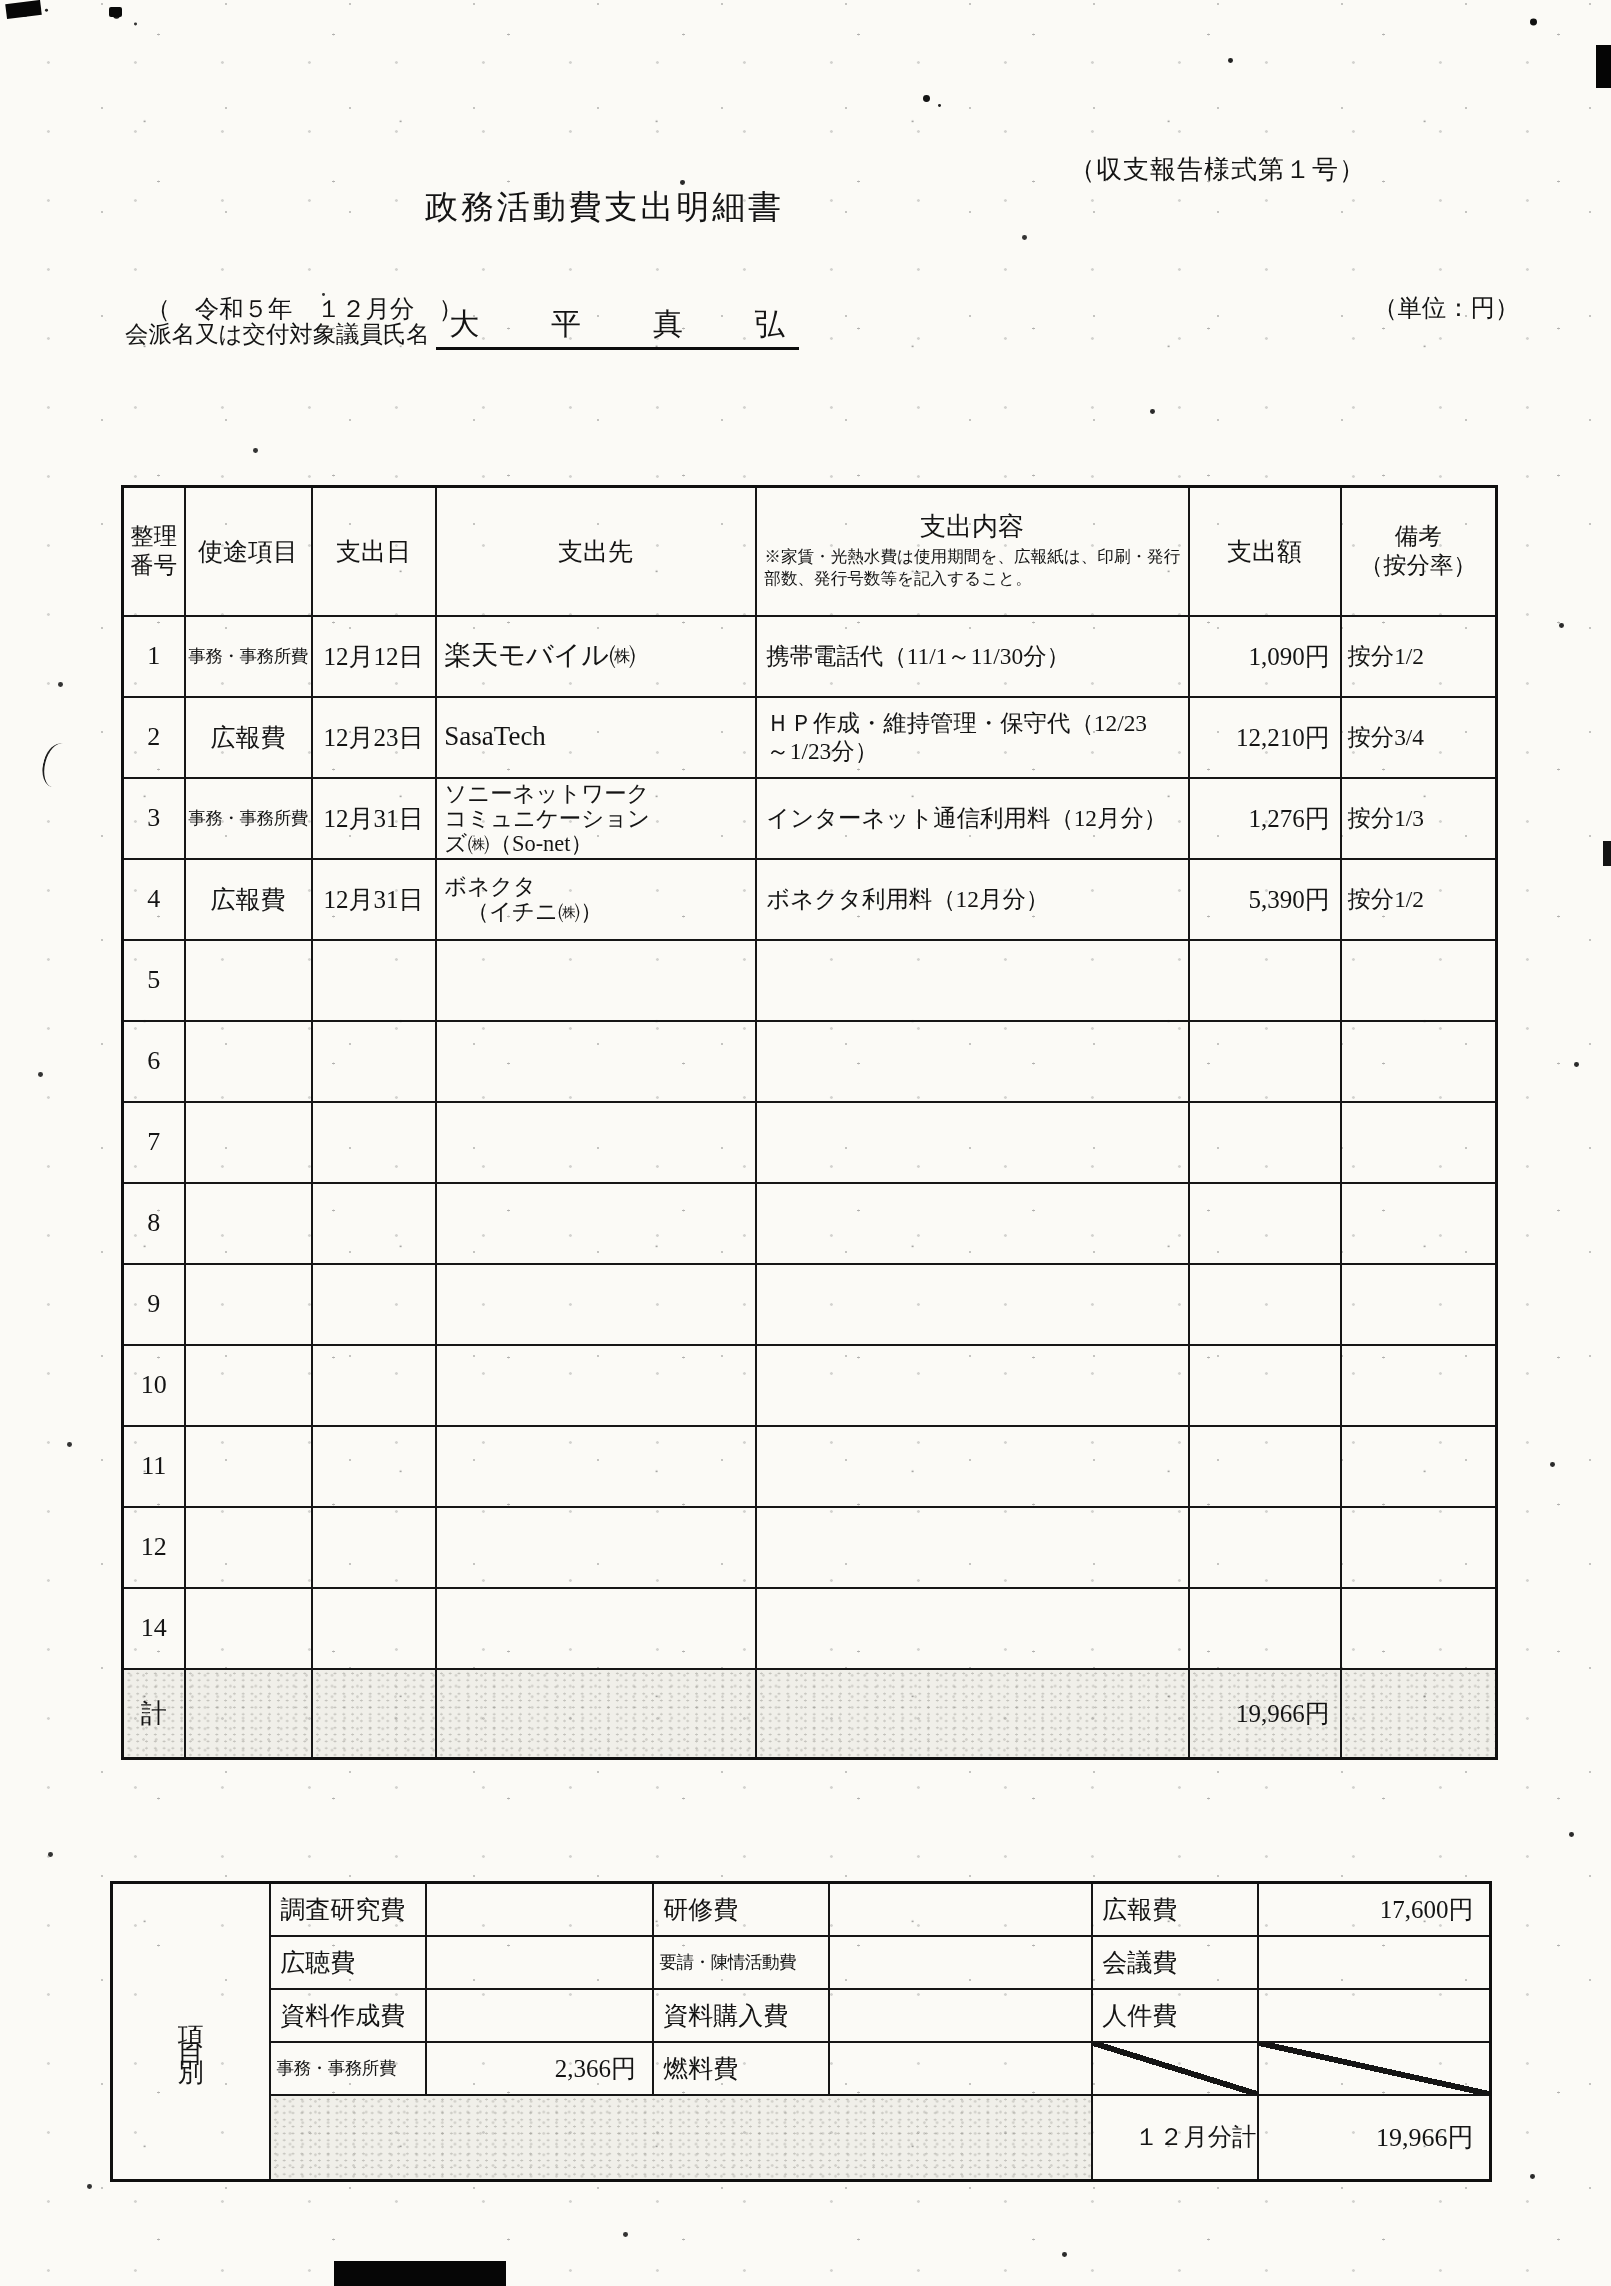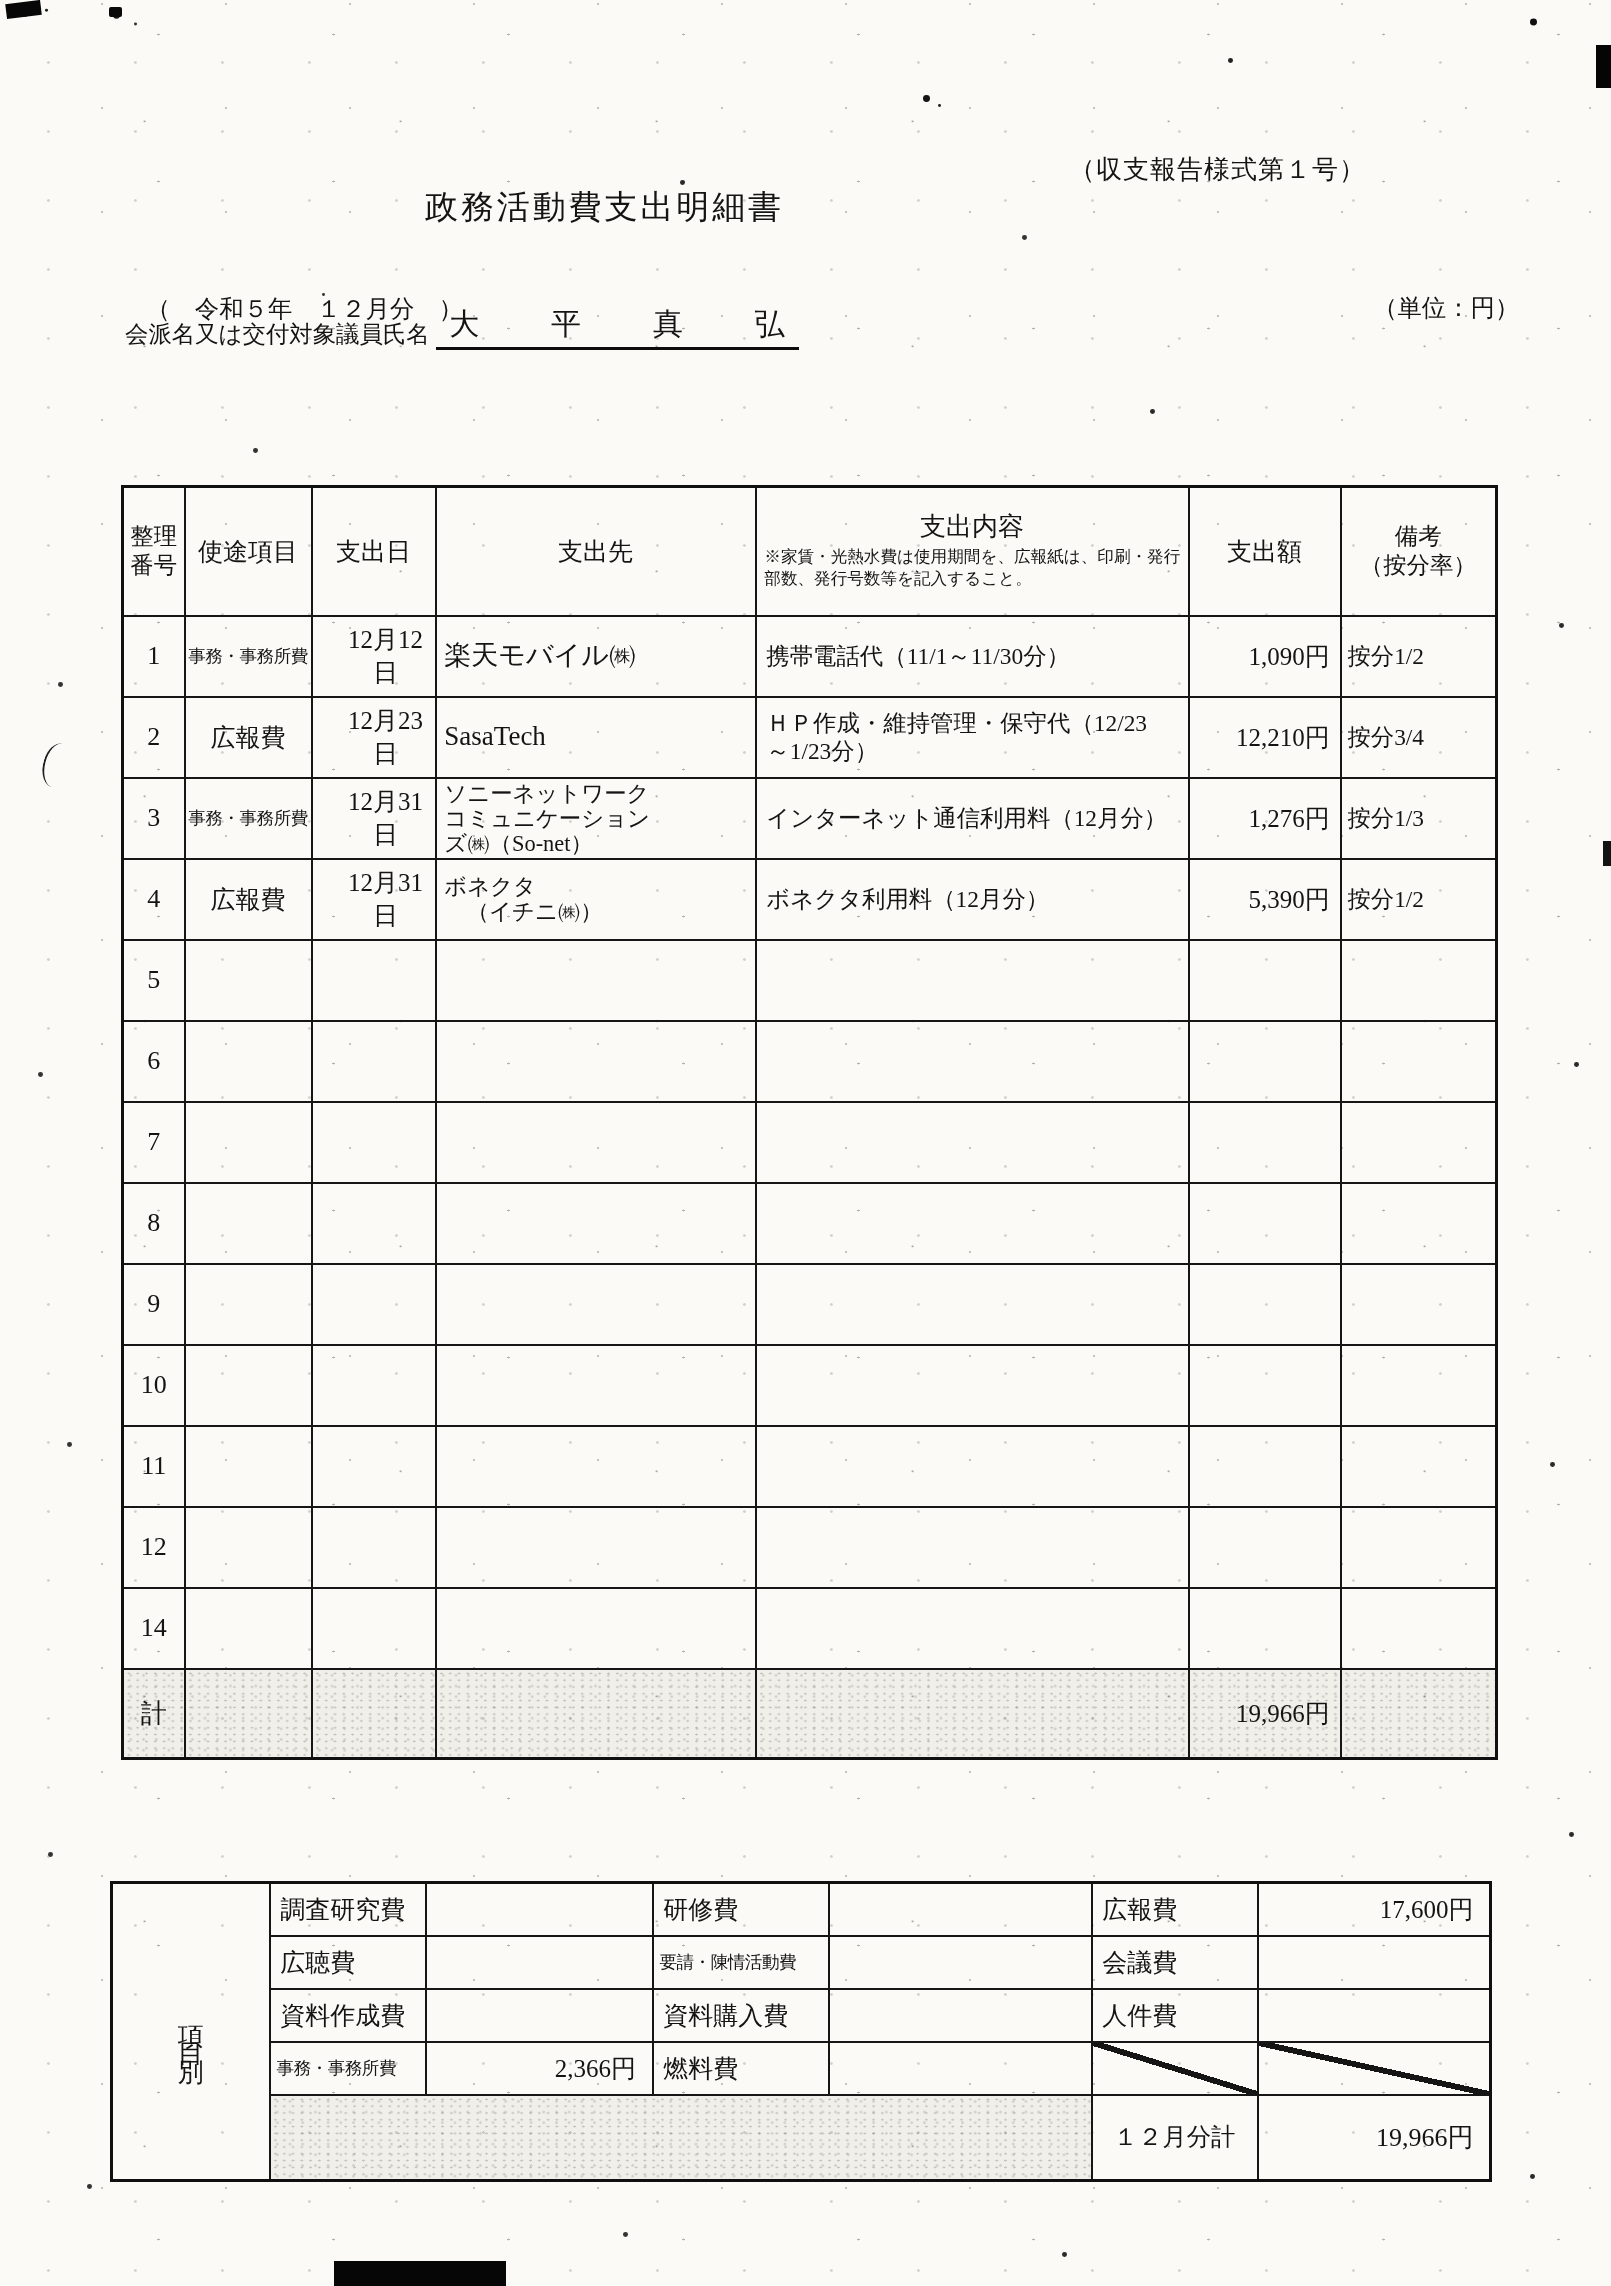--- a/index.html
+++ b/index.html
@@ -58,21 +58,21 @@
   .expense-table thead tr { height:129px; }
   .expense-table tbody tr { height:81px; }
   .expense-table tr.total-row { height:90px; }
   .h { font-weight:normal; font-size:25px; text-align:center; vertical-align:middle; }
   .pre { white-space:pre-line; line-height:1.25; font-size:23.4px; }
   .content-h .ct { text-align:center; font-size:26px; margin-bottom:2px; }
   .content-h .cn { text-align:left; font-size:16.6px; line-height:1.3; padding:0 5.9px 3.9px 7.8px; }
   .c-no { text-align:center; font-size:26px; }
   .c-item { text-align:center; font-size:25px; }
   .c-item.sm { font-size:17.6px; letter-spacing:-0.5px; }
-  .c-date { text-align:center; font-size:25px;padding-left:24px; }
+  .c-date { text-align:center; font-size:25px; }
   .c-payee { text-align:left; font-size:27px; padding:2px 3.9px 2px 7.8px; white-space:pre-line; line-height:1.15; }
   .c-payee.multi { font-size:22.4px; line-height:1.12; }
   .c-content { text-align:left; font-size:23.4px; padding:2px 5.9px 2px 9.8px; white-space:pre-line; line-height:1.2; }
   .c-amount { text-align:right; font-size:25px; padding-right:9.8px; }
   .c-note { text-align:left; font-size:23.4px; padding-left:5.9px; }
   .shaded td, td.shaded {
     background-color:#f0efe9;
     background-image:radial-gradient(rgba(70,68,60,.28) 1px, transparent 1.5px),
                      radial-gradient(rgba(70,68,60,.18) 1.2px, transparent 1.7px);
     background-size:8.8px 6.8px, 12.7px 10.7px;
@@ -86,21 +86,21 @@
   .side { text-align:center; }
   .vert { writing-mode:vertical-rl; text-orientation:upright; letter-spacing:0.65em; font-size:26px; margin:0 auto; }
   .lab { text-align:left; font-size:25px; padding-left:9.8px; }
   .lab.sm { font-size:17.6px; letter-spacing:-0.5px; padding-left:5.9px; }
   .amt { text-align:right; font-size:25px; padding-right:15.6px; }
   .diag {
     background-image:linear-gradient(to right top,
       transparent calc(50% - 2.9px), #151515 calc(50% - 2.9px),
       #151515 calc(50% + 2.9px), transparent calc(50% + 2.9px));
   }
-  .tlab { text-align:center; font-size:24.4px; }
+  .tlab { text-align:right; font-size:24.4px; }
   .tamt { text-align:right; font-size:26px; padding-right:15.6px; }
 </style>
 </head>
 <body>
 
 <div class="page">
 
   <div class="form-number">（収支報告様式第１号）</div>
   <div class="doc-title">政務活動費支出明細書</div>
 

